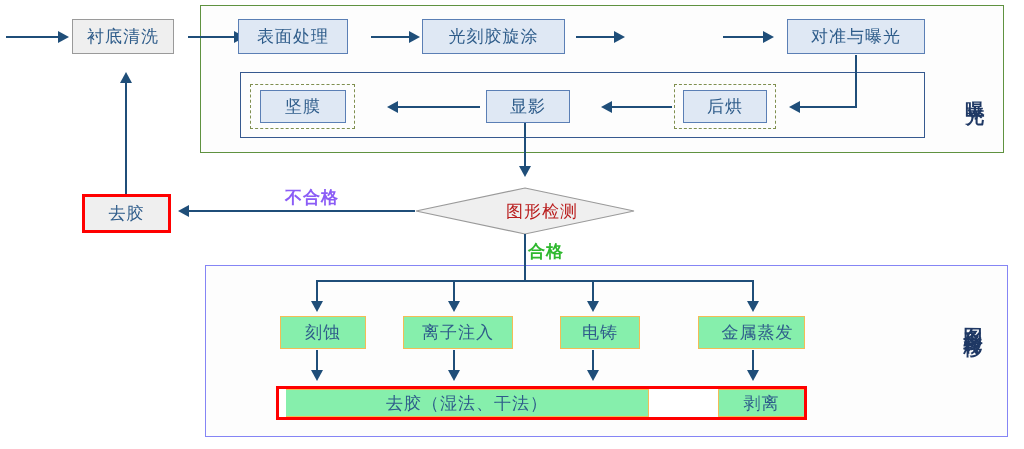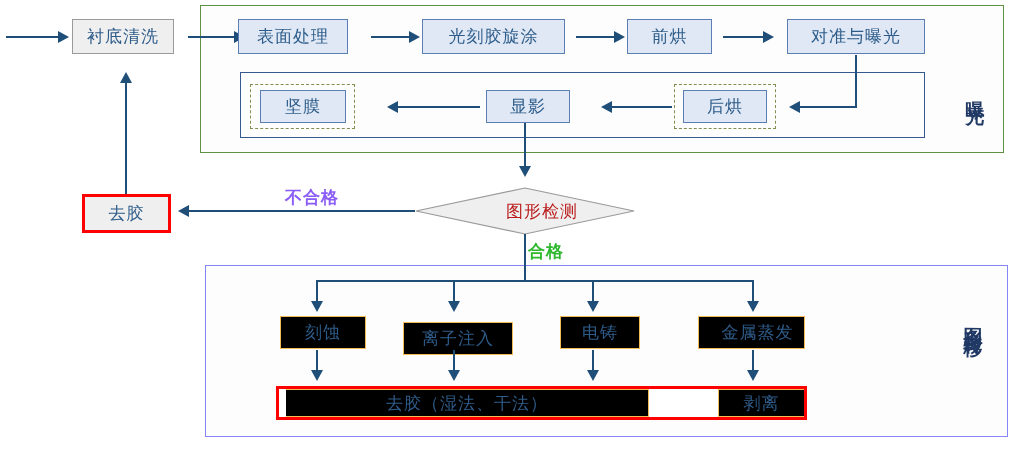--- a/index.html
+++ b/index.html
@@ -20,21 +20,21 @@
     font-size:17px;
     letter-spacing:1px;
     white-space:nowrap;
     line-height:1;
   }
   
   .n-grey{background:#efefef;border:1px solid #9a9a9a;}
   
   .n-blue{background:#dfe8f4;border:1px solid #5b7fb5;}
   
-  .n-yellow{background:#000000;border:1px solid #f3bc55;}
+  .n-yellow{background:#86efac;border:1px solid #f3bc55;}
   
   .n-redborder{border:3px solid #ff0000;}
 
   
   .region{
     position:absolute;box-sizing:border-box;
     background-image:radial-gradient(#c9c9d8 0.6px, transparent 0.6px);
     background-size:10px 10px;
     background-position:4px 4px;
   }
@@ -110,21 +110,20 @@
   <div class="node n-blue" style="left:238px;top:19px;width:110px;height:35px;">表面处理</div>
 
   <div class="ln lnh" style="left:371px;top:36px;width:40px;"></div>
   <div class="ah ah-r" style="left:409px;top:31px;"></div>
 
   <div class="node n-blue" style="left:422px;top:19px;width:143px;height:35px;">光刻胶旋涂</div>
 
   <div class="ln lnh" style="left:576px;top:36px;width:40px;"></div>
   <div class="ah ah-r" style="left:614px;top:31px;"></div>
 
-  <div class="node n-blue" style="left:627px;top:19px;width:85px;height:35px;">前烘</div>
 
   <div class="ln lnh" style="left:723px;top:36px;width:42px;"></div>
   <div class="ah ah-r" style="left:763px;top:31px;"></div>
 
   <div class="node n-blue" style="left:787px;top:19px;width:138px;height:35px;">对准与曝光</div>
 
   <div class="ln lnv" style="left:855px;top:55px;height:53px;"></div>
   <div class="ln lnh" style="left:800px;top:106px;width:57px;"></div>
   <div class="ah ah-l" style="left:789px;top:101px;"></div>
 
@@ -173,21 +172,21 @@
   <div class="ah ah-d" style="left:448px;top:301px;"></div>
 
   <div class="ln lnv" style="left:592px;top:280px;height:26px;"></div>
   <div class="ah ah-d" style="left:587px;top:301px;"></div>
 
   <div class="ln lnv" style="left:752px;top:280px;height:26px;"></div>
   <div class="ah ah-d" style="left:747px;top:301px;"></div>
 
   <div class="node n-yellow" style="left:280px;top:316px;width:86px;height:33px;">刻蚀</div>
 
-  <div class="node n-yellow" style="left:403px;top:316px;width:110px;height:33px;margin-top:6px;">离子注入</div>
+  <div class="node n-yellow" style="left:403px;top:316px;width:110px;height:33px;">离子注入</div>
 
   <div class="node n-yellow" style="left:560px;top:316px;width:80px;height:33px;">电铸</div>
 
   <div class="node n-yellow" style="left:698px;top:316px;width:107px;height:33px;padding-left:12px;">金属蒸发</div>
 
   <div class="ln lnv" style="left:316px;top:350px;height:23px;"></div>
   <div class="ah ah-d" style="left:311px;top:370px;"></div>
 
   <div class="ln lnv" style="left:453px;top:350px;height:23px;"></div>
   <div class="ah ah-d" style="left:448px;top:370px;"></div>

